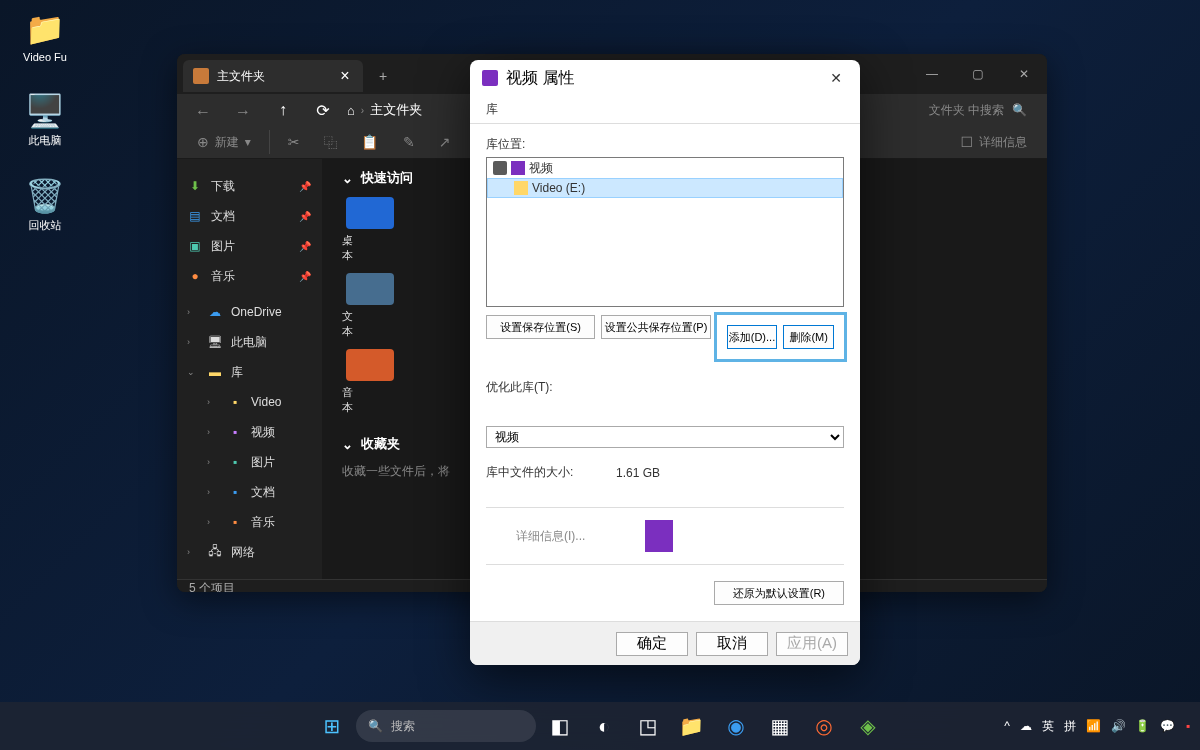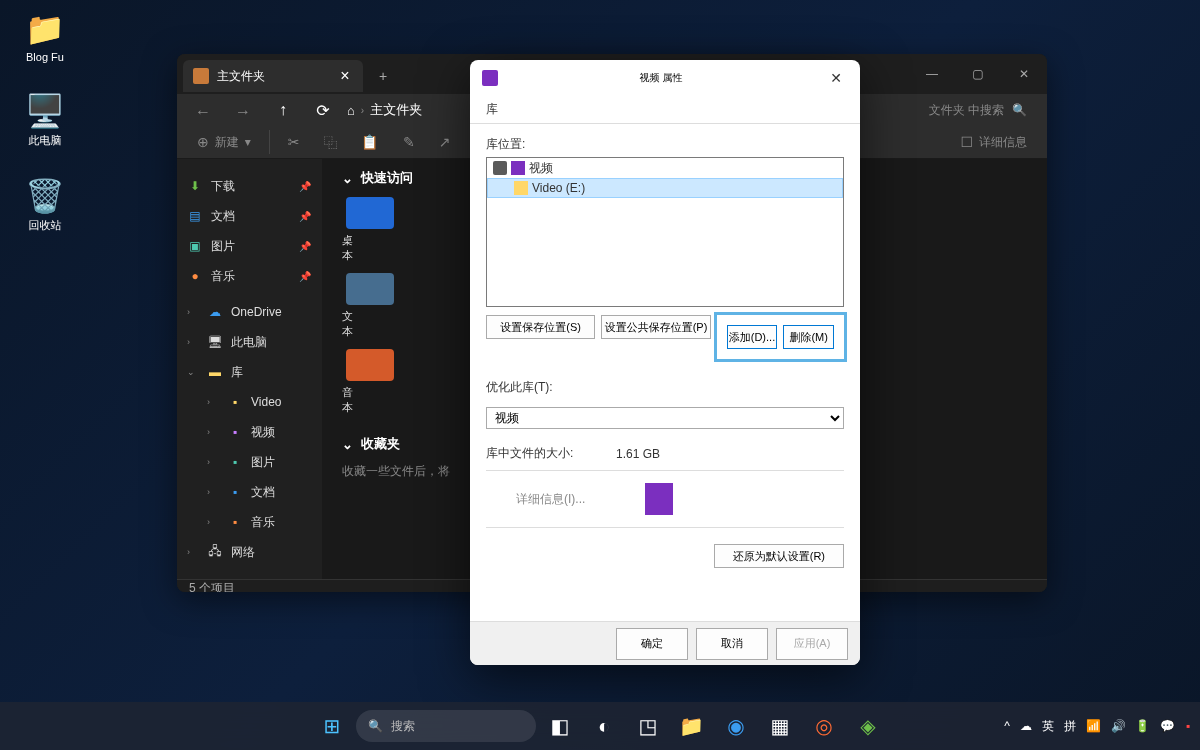--- a/index.html
+++ b/index.html
@@ -59,50 +59,50 @@
 .tile-ic.music { background: #d45a2a; }
 .tile-txt { font-size: 11px; color: #ddd; text-align: left; width: 100%; }
 .note { color: #888; font-size: 12px; }
 
 .statusbar { height: 28px; background: #1e1e1e; border-top: 1px solid #333; display: flex; align-items: center; padding: 0 12px; color: #aaa; font-size: 12px; }
 
 
 .dialog { position: absolute; left: 470px; top: 60px; width: 390px; height: 605px; background: #fff; border-radius: 8px; box-shadow: 0 12px 48px rgba(0,0,0,.6); display: flex; flex-direction: column; overflow: hidden; }
 .dlg-title { height: 36px; display: flex; align-items: center; padding: 0 12px; gap: 8px; }
 .dlg-title .dico { width: 16px; height: 16px; background: #7b2fbf; border-radius: 2px; }
-.dlg-title .dtxt { font-size: 10px; flex: 1; text-align: center; }
+.dlg-title .dtxt { font-size: 16px; flex: 1; }
 .dlg-title .dclose { width: 24px; height: 24px; display: flex; align-items: center; justify-content: center; cursor: pointer; font-size: 14px; color: #333; }
 .dlg-tab { height: 28px; display: flex; align-items: center; padding: 0 16px; font-size: 12px; color: #333; border-bottom: 1px solid #ddd; }
 .dlg-body { flex: 1; padding: 12px 16px; font-size: 12px; color: #333; }
 .dlg-label { margin-bottom: 4px; }
 .loc-list { border: 1px solid #7a7a7a; height: 150px; background: #fff; }
 .loc-row { display: flex; align-items: center; height: 20px; padding: 0 4px; gap: 4px; }
 .loc-row.l0 { padding-left: 6px; }
 .loc-row.l1 { padding-left: 26px; background: #cce8ff; border: 1px solid #99d1ff; }
 .loc-ic { width: 14px; height: 14px; }
 .loc-ic.vid { background: #7b2fbf; }
 .loc-ic.fold { background: #ffd768; }
 .loc-ic.cam { background: #5a5a5a; border-radius: 2px; }
 .btn-row { display: flex; gap: 6px; margin-top: 8px; }
 .dbtn { flex: 1; height: 24px; border: 1px solid #aaa; background: #fdfdfd; font-size: 11px; cursor: pointer; }
 .dbtn.hl { border: 1px solid #0078d4; }
 .highlight-box { border: 3px solid #5fb3e5; padding: 10px; margin: -3px; }
-.field-row { display: flex; margin: 7px 0; align-items: center; }
+.field-row { display: flex; margin: 26px 0; align-items: center; }
 .field-lbl { width: 130px; }
 .field-val { flex: 1; }
 .select { width: 100%; height: 22px; border: 1px solid #aaa; background: #fff; padding: 0 4px; font-size: 12px; }
 .chk { display: flex; align-items: center; gap: 4px; }
 .chk input { width: 13px; height: 13px; }
 .divider { height: 1px; background: #ddd; margin: 8px 0; }
 .icon-row { display: flex; align-items: center; padding: 4px 0; }
 .icon-btn { color: #888; margin-left: 30px; }
 .lib-ic { width: 28px; height: 32px; background: #7b2fbf; margin-left: 60px; }
 .restore-row { display: flex; justify-content: flex-end; margin-top: 16px; }
 .dlg-footer { height: 44px; border-top: 1px solid #ddd; display: flex; align-items: center; justify-content: flex-end; padding: 0 12px; gap: 8px; background: #f0f0f0; }
-.fbtn { min-width: 72px; height: 32px; border: 1px solid #aaa; background: #fdfdfd; font-size: 11px; cursor: pointer; }
+.fbtn { min-width: 72px; height: 24px; border: 1px solid #aaa; background: #fdfdfd; font-size: 15px; cursor: pointer; }
 .fbtn.disabled { color: #aaa; cursor: default; }
 
 
 .taskbar { position: absolute; bottom: 0; left: 0; right: 0; height: 48px; background: rgba(30,36,50,.85); backdrop-filter: blur(20px); display: flex; align-items: center; }
 .tb-items { display: flex; gap: 4px; margin: 0 auto; align-items: center; }
 .tb-item { width: 40px; height: 40px; display: flex; align-items: center; justify-content: center; border-radius: 4px; cursor: pointer; font-size: 20px; color: #fff; }
 .tb-search { width: 180px; height: 32px; background: rgba(255,255,255,.1); border-radius: 16px; display: flex; align-items: center; padding: 0 12px; gap: 8px; color: #bbb; font-size: 12px; }
 .tray { position: absolute; right: 10px; display: flex; align-items: center; gap: 10px; color: #fff; font-size: 12px; }
 .tray-ic { cursor: pointer; }
 
@@ -112,21 +112,21 @@
 .c-orange { color: #ff8c42; }
 .c-yellow { color: #ffd768; }
 .c-cyan { color: #4ec9b0; }
 </style>
 </head>
 <body>
 
 <div class="desktop-icons">
   <div class="desktop-icon">
     <div class="ic folder-ic">📁</div>
-    <div class="lbl">Blog Fu</div>
+    <div class="lbl">Video Fu</div>
   </div>
   <div class="desktop-icon">
     <div class="ic pc-ic">🖥️</div>
     <div class="lbl">此电脑</div>
   </div>
   <div class="desktop-icon">
     <div class="ic bin-ic">🗑️</div>
     <div class="lbl">回收站</div>
   </div>
 </div>

